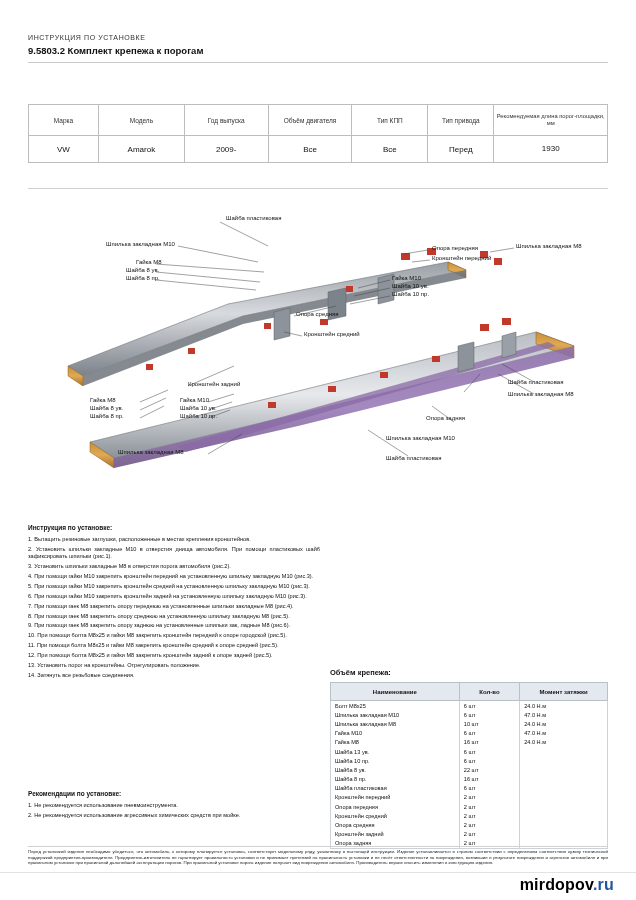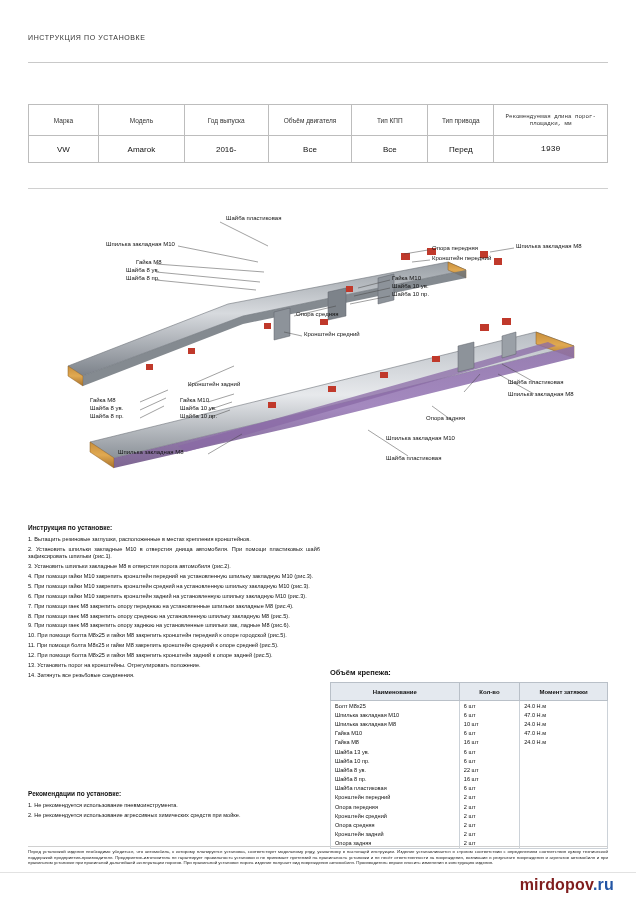--- a/index.html
+++ b/index.html
@@ -16,21 +16,21 @@
   .spec{position:absolute;left:28px;top:104px;width:580px;border-collapse:collapse;}
   .spec td{border:1px solid #bdbdbd;text-align:center;font-size:6.5px;color:#222;padding:0;margin-left:33px;}
   .spec tr.head td{height:30px;color:#333;}
   .spec tr.val td{height:26px;font-size:8px;color:#111;}
   .spec .c0{width:70px;}
   .spec .c1{width:86px;}
   .spec .c2{width:84px;}
   .spec .c3{width:84px;}
   .spec .c4{width:76px;}
   .spec .c5{width:66px;}
-  .spec .c6{width:114px;font-size:5.8px;line-height:1.25;font-family:Liberation Mono, monospace;}
+  .spec .c6{width:114px;font-size:5.8px;line-height:1.25;}
 
   .rule2{position:absolute;left:28px;top:188px;width:580px;height:1px;background:#d0d0d0;}
 
   
   .illu{position:absolute;left:28px;top:196px;width:580px;height:300px;}
   .illu svg{display:block;}
   .lbl{position:absolute;font-size:6px;color:#111;white-space:nowrap;line-height:1.35;}
   .lbl.r{text-align:right;}
 
   
@@ -49,48 +49,49 @@
   .hw td.n{text-align:left;width:132px;}
   .hw td.q{text-align:left;width:58px;}
   .hw td.m{text-align:left;width:88px;}
   .hw tr:last-child td{border-bottom:1px solid #ccd2d8;}
 
   
   .foot-rule{position:absolute;left:28px;top:846px;width:580px;height:1px;background:#d0d0d0;}
   .foot{position:absolute;left:28px;top:849px;width:580px;font-size:4.4px;line-height:1.3;text-align:justify;color:#222;}
   .brandbar{position:absolute;left:0;top:872px;width:636px;height:28px;background:#fff;border-top:1px solid #e2e2e2;}
   .brand{position:absolute;right:22px;top:876px;font-size:16px;font-weight:bold;letter-spacing:.2px;}
-  .brand .a{color:#7f1d1d;}
+  .brand .a{color:#000000;}
   .brand .b{color:#2255a4;}
 </style>
 </head>
 <body>
 
 <div class="page">
 
   <div class="hdr">
     <div class="hdr-sub">ИНСТРУКЦИЯ ПО УСТАНОВКЕ</div>
+    <div class="hdr-title">9.5803.2 Комплект крепежа к порогам</div>
   </div>
   <div class="hdr-rule"></div>
 
   <table class="spec">
     <tbody>
         <tr class="head">
       <td class="c0">Марка</td>
       <td class="c1">Модель</td>
       <td class="c2">Год выпуска</td>
       <td class="c3">Объём двигателя</td>
       <td class="c4">Тип КПП</td>
       <td class="c5">Тип привода</td>
       <td class="c6">Рекомендуемая длина порог-площадки, мм</td>
     </tr>
     <tr class="val">
       <td class="c0">VW</td>
       <td class="c1">Amarok</td>
-      <td class="c2">2016-</td>
+      <td class="c2">2009-</td>
       <td class="c3">Все</td>
       <td class="c4">Все</td>
       <td class="c5">Перед</td>
       <td class="c6">1930</td>
     </tr>
   </tbody>
     </table>
   <div class="rule2"></div>
 
   <div class="illu">

